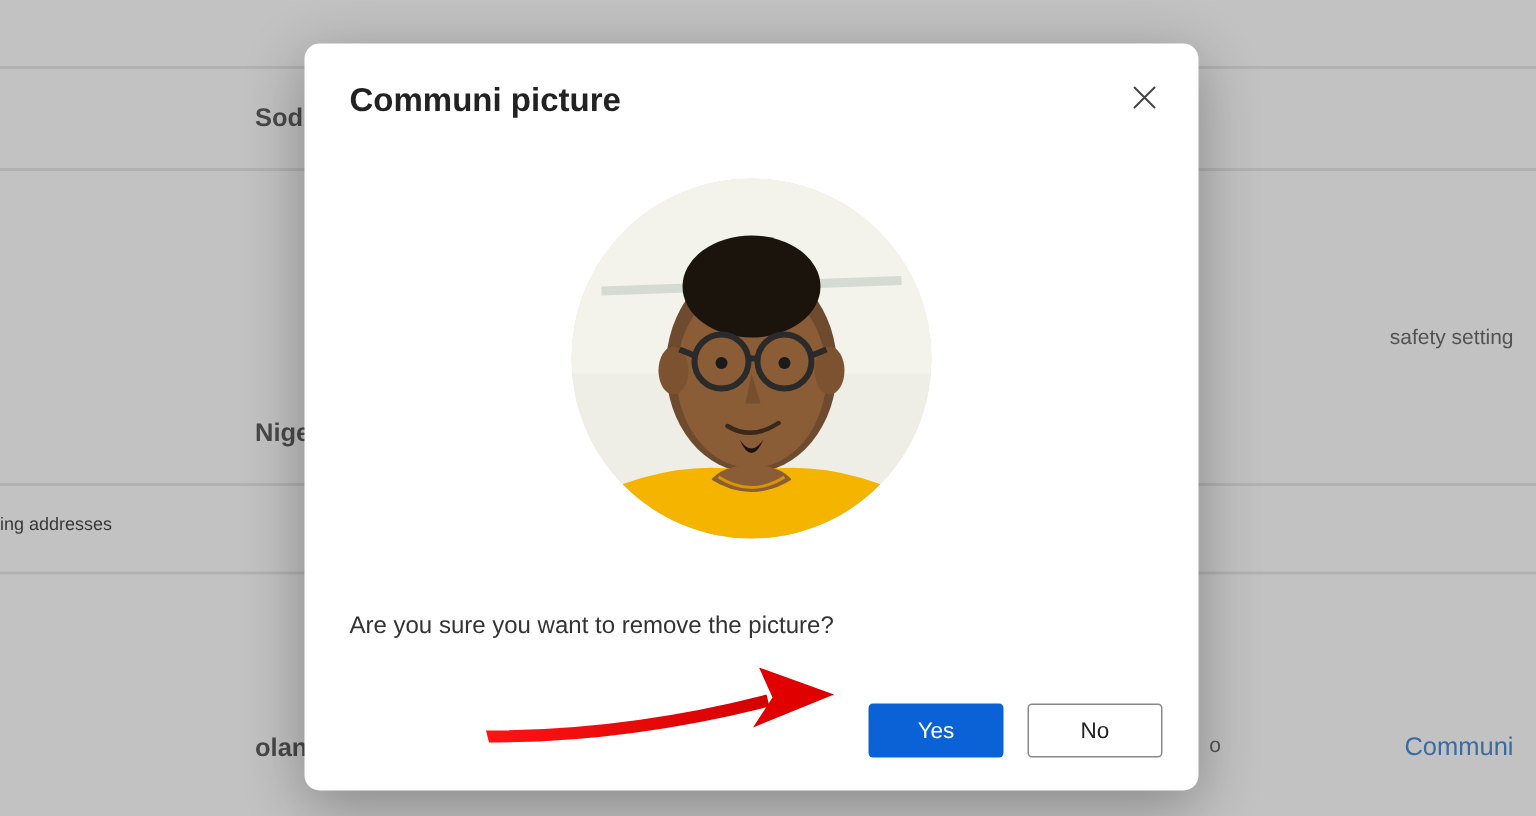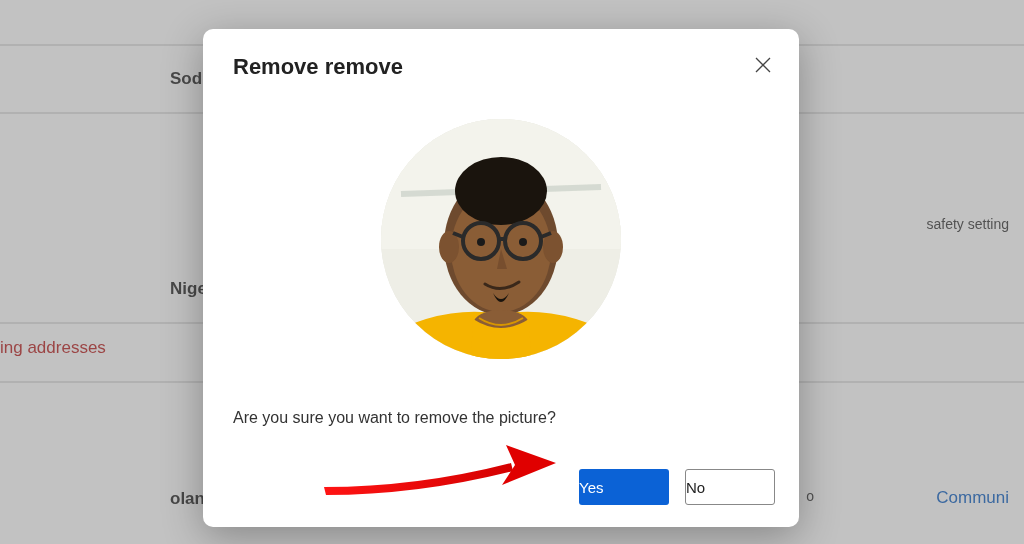--- a/index.html
+++ b/index.html
@@ -27,22 +27,22 @@
     border-bottom: 2px solid #e1e1e1;
     font-size: 17px;
     color: #222;
   }
   .bg .row.r1 { top: 44px; border-top: 2px solid #e1e1e1; }
   .bg .row.r2 { top: 256px; }
   .bg .row.r3 { top: 318px; border-bottom: 2px solid #e1e1e1; padding-top: 20px; }
   .bg .row.r4 { top: 466px; }
   .bg .label { font-weight: 600; }
   .bg .link {
-    color: #b91c1c;
-    font-size: 17px;
+    color: #000000;
+    font-size: 12px;
   }
   .bg .right-text {
     position: absolute;
     right: 15px;
     font-size: 14px;
     color: #333;
   }
   .bg .right-link {
     position: absolute;
     right: 15px;
@@ -115,20 +115,21 @@
   }
 
   .btn {
     position: absolute;
     bottom: 22px;
     height: 36px;
     width: 90px;
     font-size: 15px;
     display: flex;
     align-items: center;
+    justify-content: center;
     border-radius: 3px;
     cursor: pointer;
     box-sizing: border-box;
   }
   .btn-yes {
     right: 130px;
     background: #0b62d6;
     color: #fff;
     font-weight: 500;
   }
@@ -166,21 +167,21 @@
   <div class="row r4" style="border-bottom:none;">
     <span class="label">olanı</span>
     <span class="right-text" style="top:22px; right:210px;">o</span>
     <span class="right-link" style="top:22px;">Communi</span>
   </div>
 </div>
 
 <div class="dim"></div>
 
 <div class="modal">
-  <div class="modal-title">Remove remove</div>
+  <div class="modal-title">Communi picture</div>
 
   <div class="modal-close">
     <span>
       <svg viewBox="0 0 16 16">
           <path d="M1 1 L15 15 M15 1 L1 15" stroke="#444" stroke-width="1.3" fill="none"></path>
         </svg>
     </span>
   </div>
 
   <div class="avatar">

